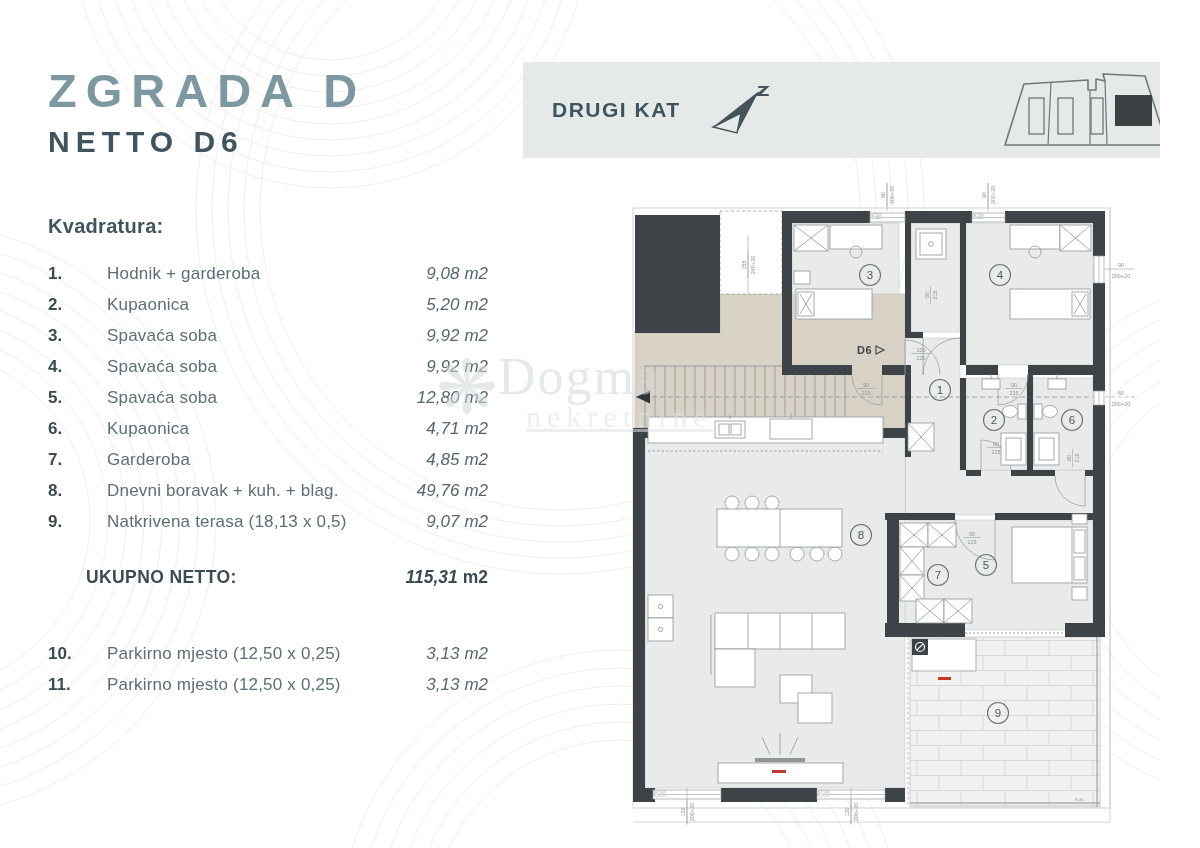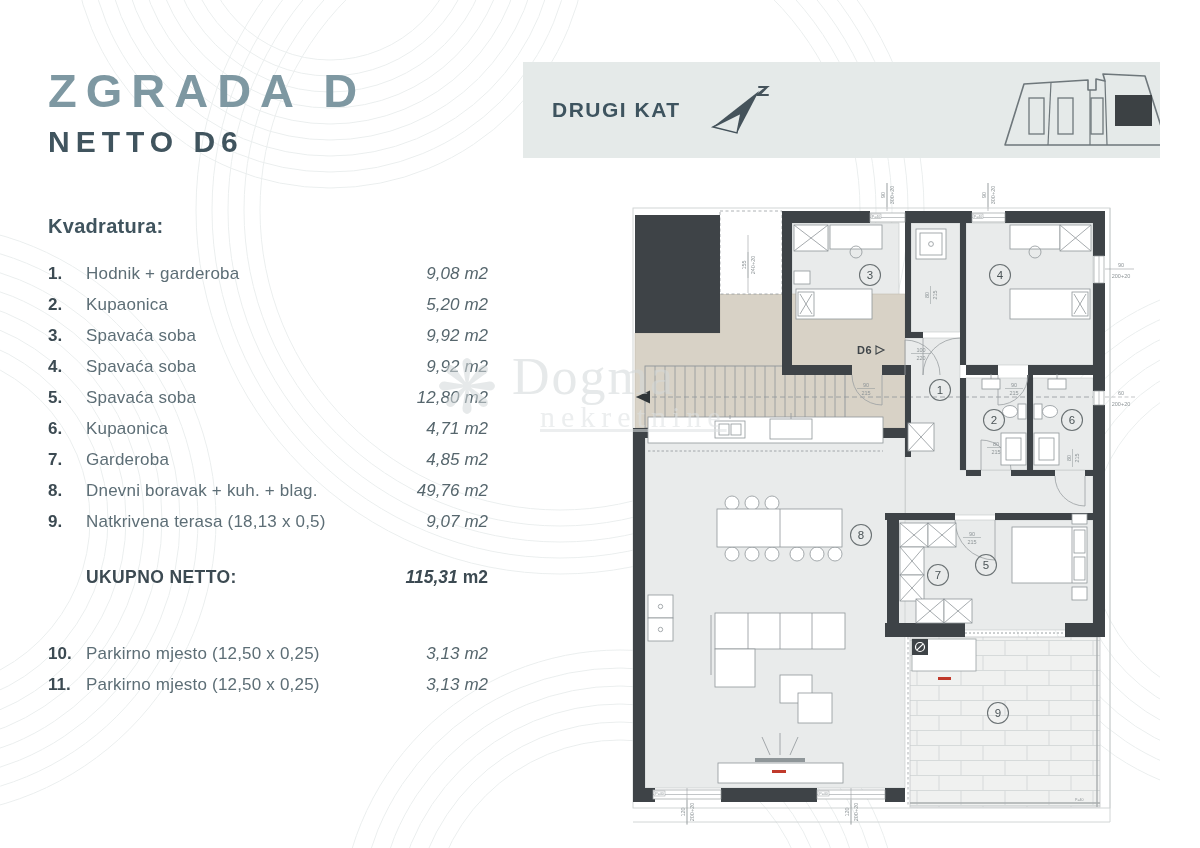--- a/index.html
+++ b/index.html
@@ -11,21 +11,21 @@
   .bg-waves { position:absolute; inset:0; z-index:0; pointer-events:none; }
 
   
   .sidebar { position:absolute; left:48px; top:66px; width:440px; z-index:3; }
   .bld-title { font-size:47px; font-weight:800; letter-spacing:9px; color:#7e98a2; line-height:1.05; }
   .unit-title { font-size:30px; font-weight:800; letter-spacing:6px; color:#40545e; margin-top:10px; }
   .kv-title { font-size:20px; font-weight:700; color:#40545e; margin-top:56px; letter-spacing:0.3px; }
   .rows { margin-top:26px; }
   .row { display:flex; align-items:baseline; height:31px; font-size:17px; color:#5d6e76; }
   .row .num { width:38px; font-weight:700; color:#3c4a52; flex:0 0 38px; }
-  .row .name { flex:1; letter-spacing:0.2px; }
+  .row .name { flex:1; letter-spacing:0.2px;margin-left:21px; }
   .row .area { width:100px; text-align:right; font-style:italic; color:#56666d; white-space:nowrap; }
   .row .area .u { margin-left:5px; }
   .total-row { display:flex; align-items:baseline; margin-top:24px; height:31px; font-size:17.5px; color:#3c4a52; }
   .total-row .lbl { flex:1; padding-left:38px; font-weight:700; letter-spacing:0.4px; }
   .total-row .val { width:110px; text-align:right; font-weight:700; }
   .total-row .val .n { font-style:italic; }
   .gap-lg { height:46px; }
   .gap-md { height:24px; }
 
   
@@ -33,21 +33,21 @@
   .band-label { font-size:21px; font-weight:700; letter-spacing:1.5px; color:#3e545f; margin-left:29px; }
   .north { margin-left:26px; position:relative; top:4px; }
   .locator { position:absolute; right:25px; top:9px; }
 
   
   .plan-wrap { position:absolute; left:620px; top:175px; width:520px; height:660px; z-index:2; }
 
   
   .watermark { position:absolute; left:436px; top:352px; z-index:4; display:flex; align-items:flex-start; opacity:0.55; pointer-events:none; }
   .wm-logo { font-size:74px; line-height:70px; color:#d3d8d9; font-family:"DejaVu Sans", sans-serif; }
-  .wm-text { margin-left:14px; font-family:"Liberation Serif", serif; color:#d3d8d9; }
+  .wm-text { font-family:"Liberation Serif", serif; color:#d3d8d9; }
   .wm-line1 { font-size:52px; line-height:50px; letter-spacing:2px; }
   .wm-line2 { font-size:30px; line-height:30px; letter-spacing:6px; margin-left:28px; color:#dde1e2;text-decoration:underline; }
 
   svg text { font-family:"Liberation Sans", sans-serif; }
   .dimtxt { fill:#8d9497; font-size:5.5px; }
   .sill { fill:#8d9497; font-size:3.6px; }
   .roomnum { fill:#4a5356; font-size:11.5px; font-weight:400; }
   .d6lbl { fill:#3f4549; font-size:11px; font-weight:700; letter-spacing:0.5px; }
 </style>
 </head>

